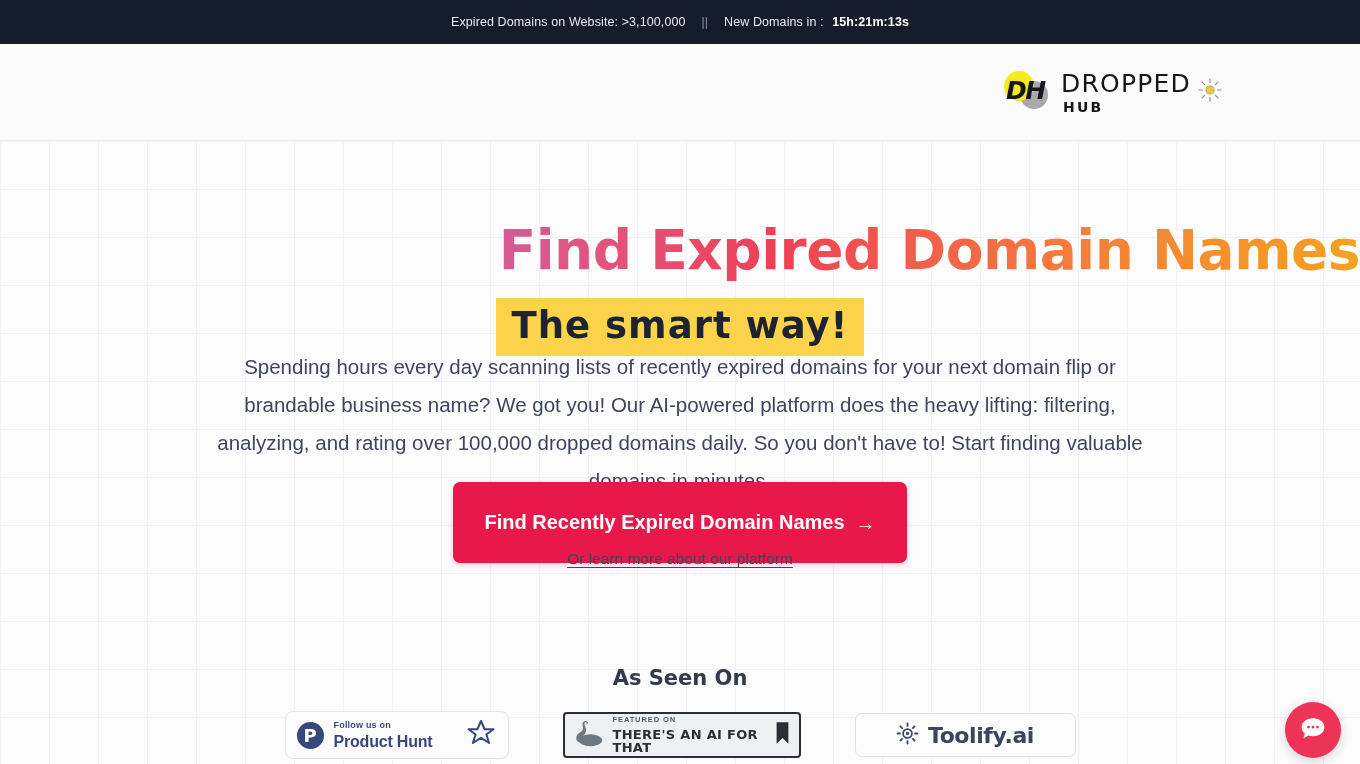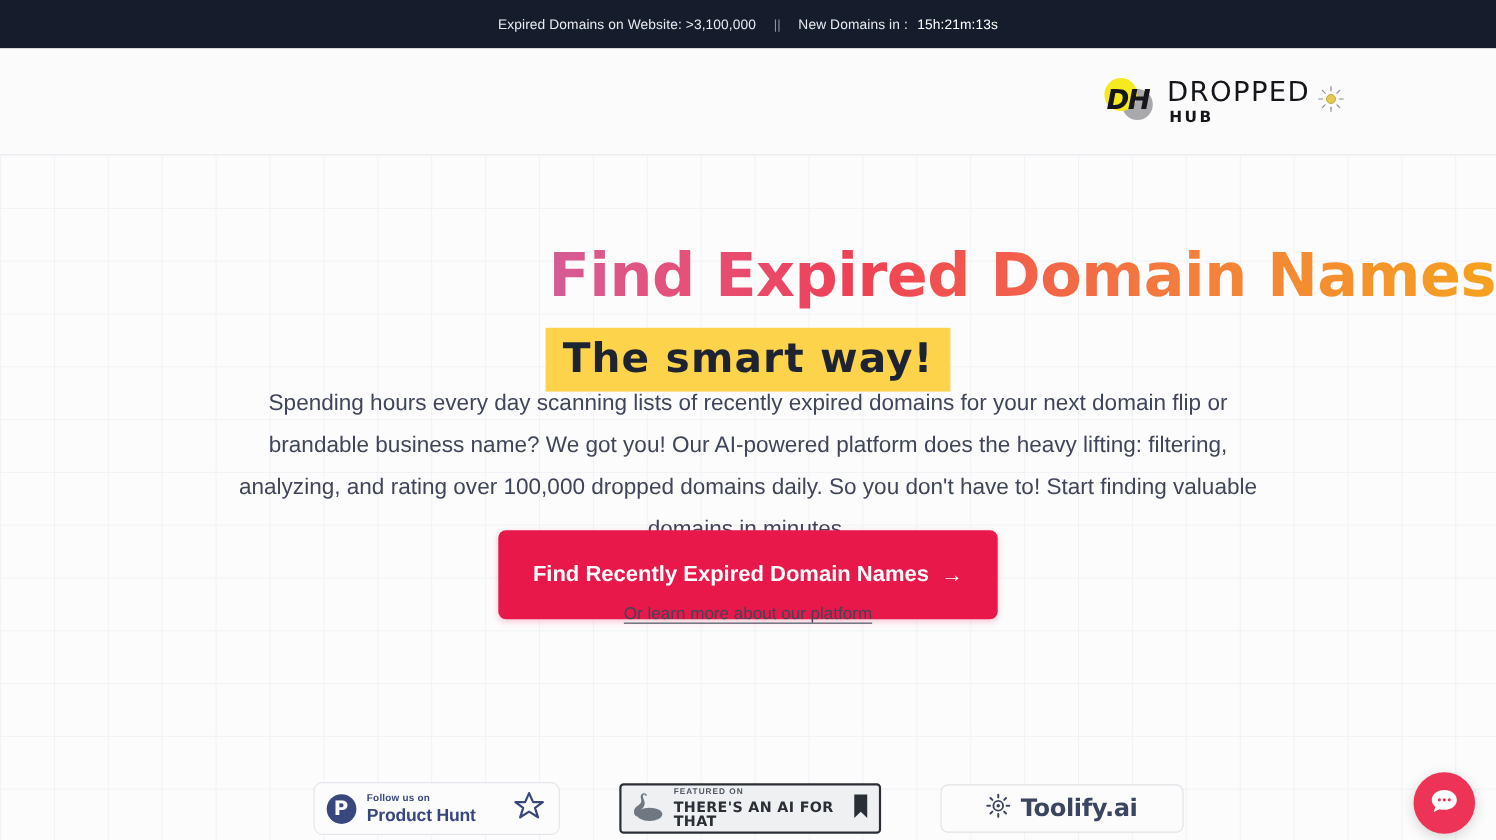--- a/index.html
+++ b/index.html
@@ -19,21 +19,21 @@
     display: flex;
     align-items: center;
     justify-content: center;
     gap: 16px;
     color: #e8eaf0;
     font-size: 12.5px;
     letter-spacing: 0.1px;
   }
   .topbar .sep { color: #8b93a7; font-size: 12px; }
   .topbar .cd-label { color: #e8eaf0; }
-  .topbar .cd-time { font-weight: normal; color: #ffffff; margin-left: 5px; }
+  .topbar .cd-time { font-weight: bold; color: #ffffff; margin-left: 5px; }
 
   
   .header {
     height: 97px;
     background: #fbfbfc;
     display: flex;
     align-items: center;
     padding: 0 60px 0 72px;
     border-bottom: 1px solid #eceef1;
     position: relative;
@@ -327,20 +327,21 @@
     <button class="cta">
       <span>Find Recently Expired Domain Names</span>
       <span class="arrow">→</span>
     </button>
   </div>
 
   <div class="sublink-wrap">
     <a class="sublink" href="#">Or learn more about our platform</a>
   </div>
 
+  <div class="seen-title">As Seen On</div>
 
   <div class="badges">
 
     <div class="badge-ph">
       <div class="ph-circle">P</div>
       <div class="ph-text">
         <span class="t1">Follow us on</span>
         <span class="t2">Product Hunt</span>
       </div>
       <span class="ph-star">

